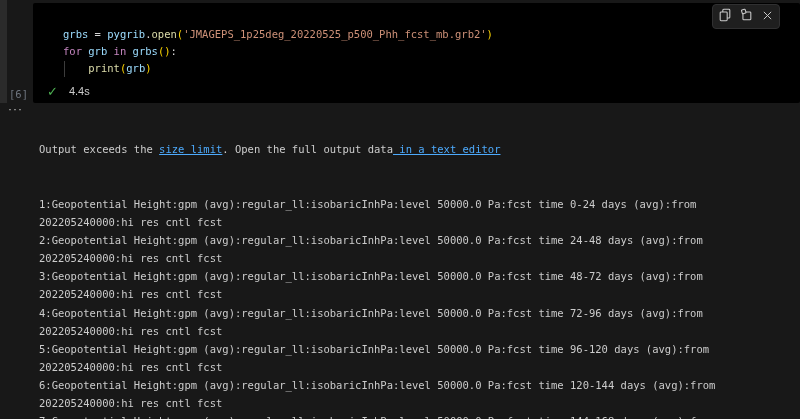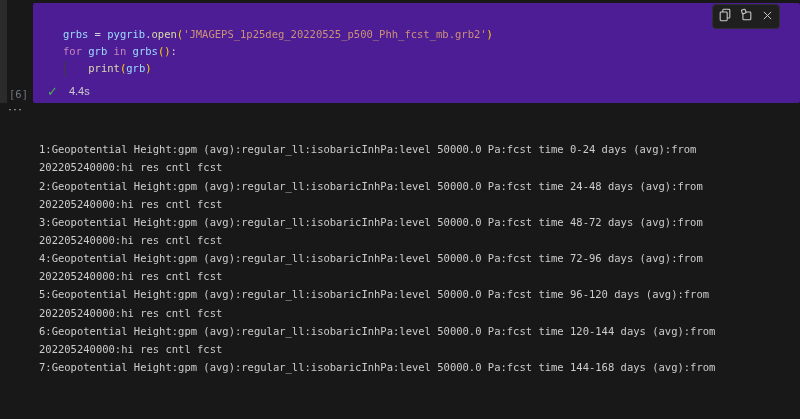--- a/index.html
+++ b/index.html
@@ -2,21 +2,21 @@
 <html><head>
 <meta charset="utf-8">
 <style>
   html,body{margin:0;padding:0;background:#181818;}
   #screen{position:relative;width:800px;height:419px;overflow:hidden;background:#181818;
     font-family:"Liberation Sans",sans-serif;}
   .mono{font-family:"DejaVu Sans Mono","Liberation Mono",monospace;}
 
   #focus-strip{position:absolute;left:0;top:0;width:7px;height:103px;background:#2b2b2b;}
 
-  #cell{position:absolute;left:33px;top:3px;right:0;height:100px;background:#4c1d95;border-radius:2px;}
+  #cell{position:absolute;left:33px;top:3px;right:0;height:100px;background:#000000;border-radius:2px;}
   #code{position:absolute;left:30px;top:23px;font-size:10.5px;line-height:17px;
     font-weight:500;white-space:pre;color:#d4d4d4;}
   .code-line{height:17px;}
   #indent-guide{position:absolute;left:31px;top:58px;width:1px;height:16px;background:#3c3c3c;}
 
   #status-bar{position:absolute;left:14px;bottom:2px;height:20px;display:flex;align-items:center;gap:11px;}
   #status-check{color:#4db052;font-size:13px;line-height:13px;}
   #status-duration{color:#cccccc;font-size:11px;text-align:right;}
 
   #exec-count{position:absolute;left:9px;top:88px;color:#6f7680;font-size:10.5px;
@@ -78,16 +78,17 @@
         <svg width="13" height="13" viewBox="0 0 16 16">
           <path d="M3.5 3.5 L12.5 12.5 M12.5 3.5 L3.5 12.5"></path>
         </svg>
       </span>
     </button>
   </div>
 
   <div id="output-ellipsis">···</div>
 
   <div id="output">
+    <div class="out-line"><span>Output exceeds the </span><a>size limit</a><span>. Open the full output data</span><a> in a text editor</a></div>
     <div id="output-lines"><div class="out-line">1:Geopotential Height:gpm (avg):regular_ll:isobaricInhPa:level 50000.0 Pa:fcst time 0-24 days (avg):from</div><div class="out-line">202205240000:hi res cntl fcst</div><div class="out-line">2:Geopotential Height:gpm (avg):regular_ll:isobaricInhPa:level 50000.0 Pa:fcst time 24-48 days (avg):from</div><div class="out-line">202205240000:hi res cntl fcst</div><div class="out-line">3:Geopotential Height:gpm (avg):regular_ll:isobaricInhPa:level 50000.0 Pa:fcst time 48-72 days (avg):from</div><div class="out-line">202205240000:hi res cntl fcst</div><div class="out-line">4:Geopotential Height:gpm (avg):regular_ll:isobaricInhPa:level 50000.0 Pa:fcst time 72-96 days (avg):from</div><div class="out-line">202205240000:hi res cntl fcst</div><div class="out-line">5:Geopotential Height:gpm (avg):regular_ll:isobaricInhPa:level 50000.0 Pa:fcst time 96-120 days (avg):from</div><div class="out-line">202205240000:hi res cntl fcst</div><div class="out-line">6:Geopotential Height:gpm (avg):regular_ll:isobaricInhPa:level 50000.0 Pa:fcst time 120-144 days (avg):from</div><div class="out-line">202205240000:hi res cntl fcst</div><div class="out-line">7:Geopotential Height:gpm (avg):regular_ll:isobaricInhPa:level 50000.0 Pa:fcst time 144-168 days (avg):from</div></div>
   </div>
 
 </div>
 
 </body></html>

